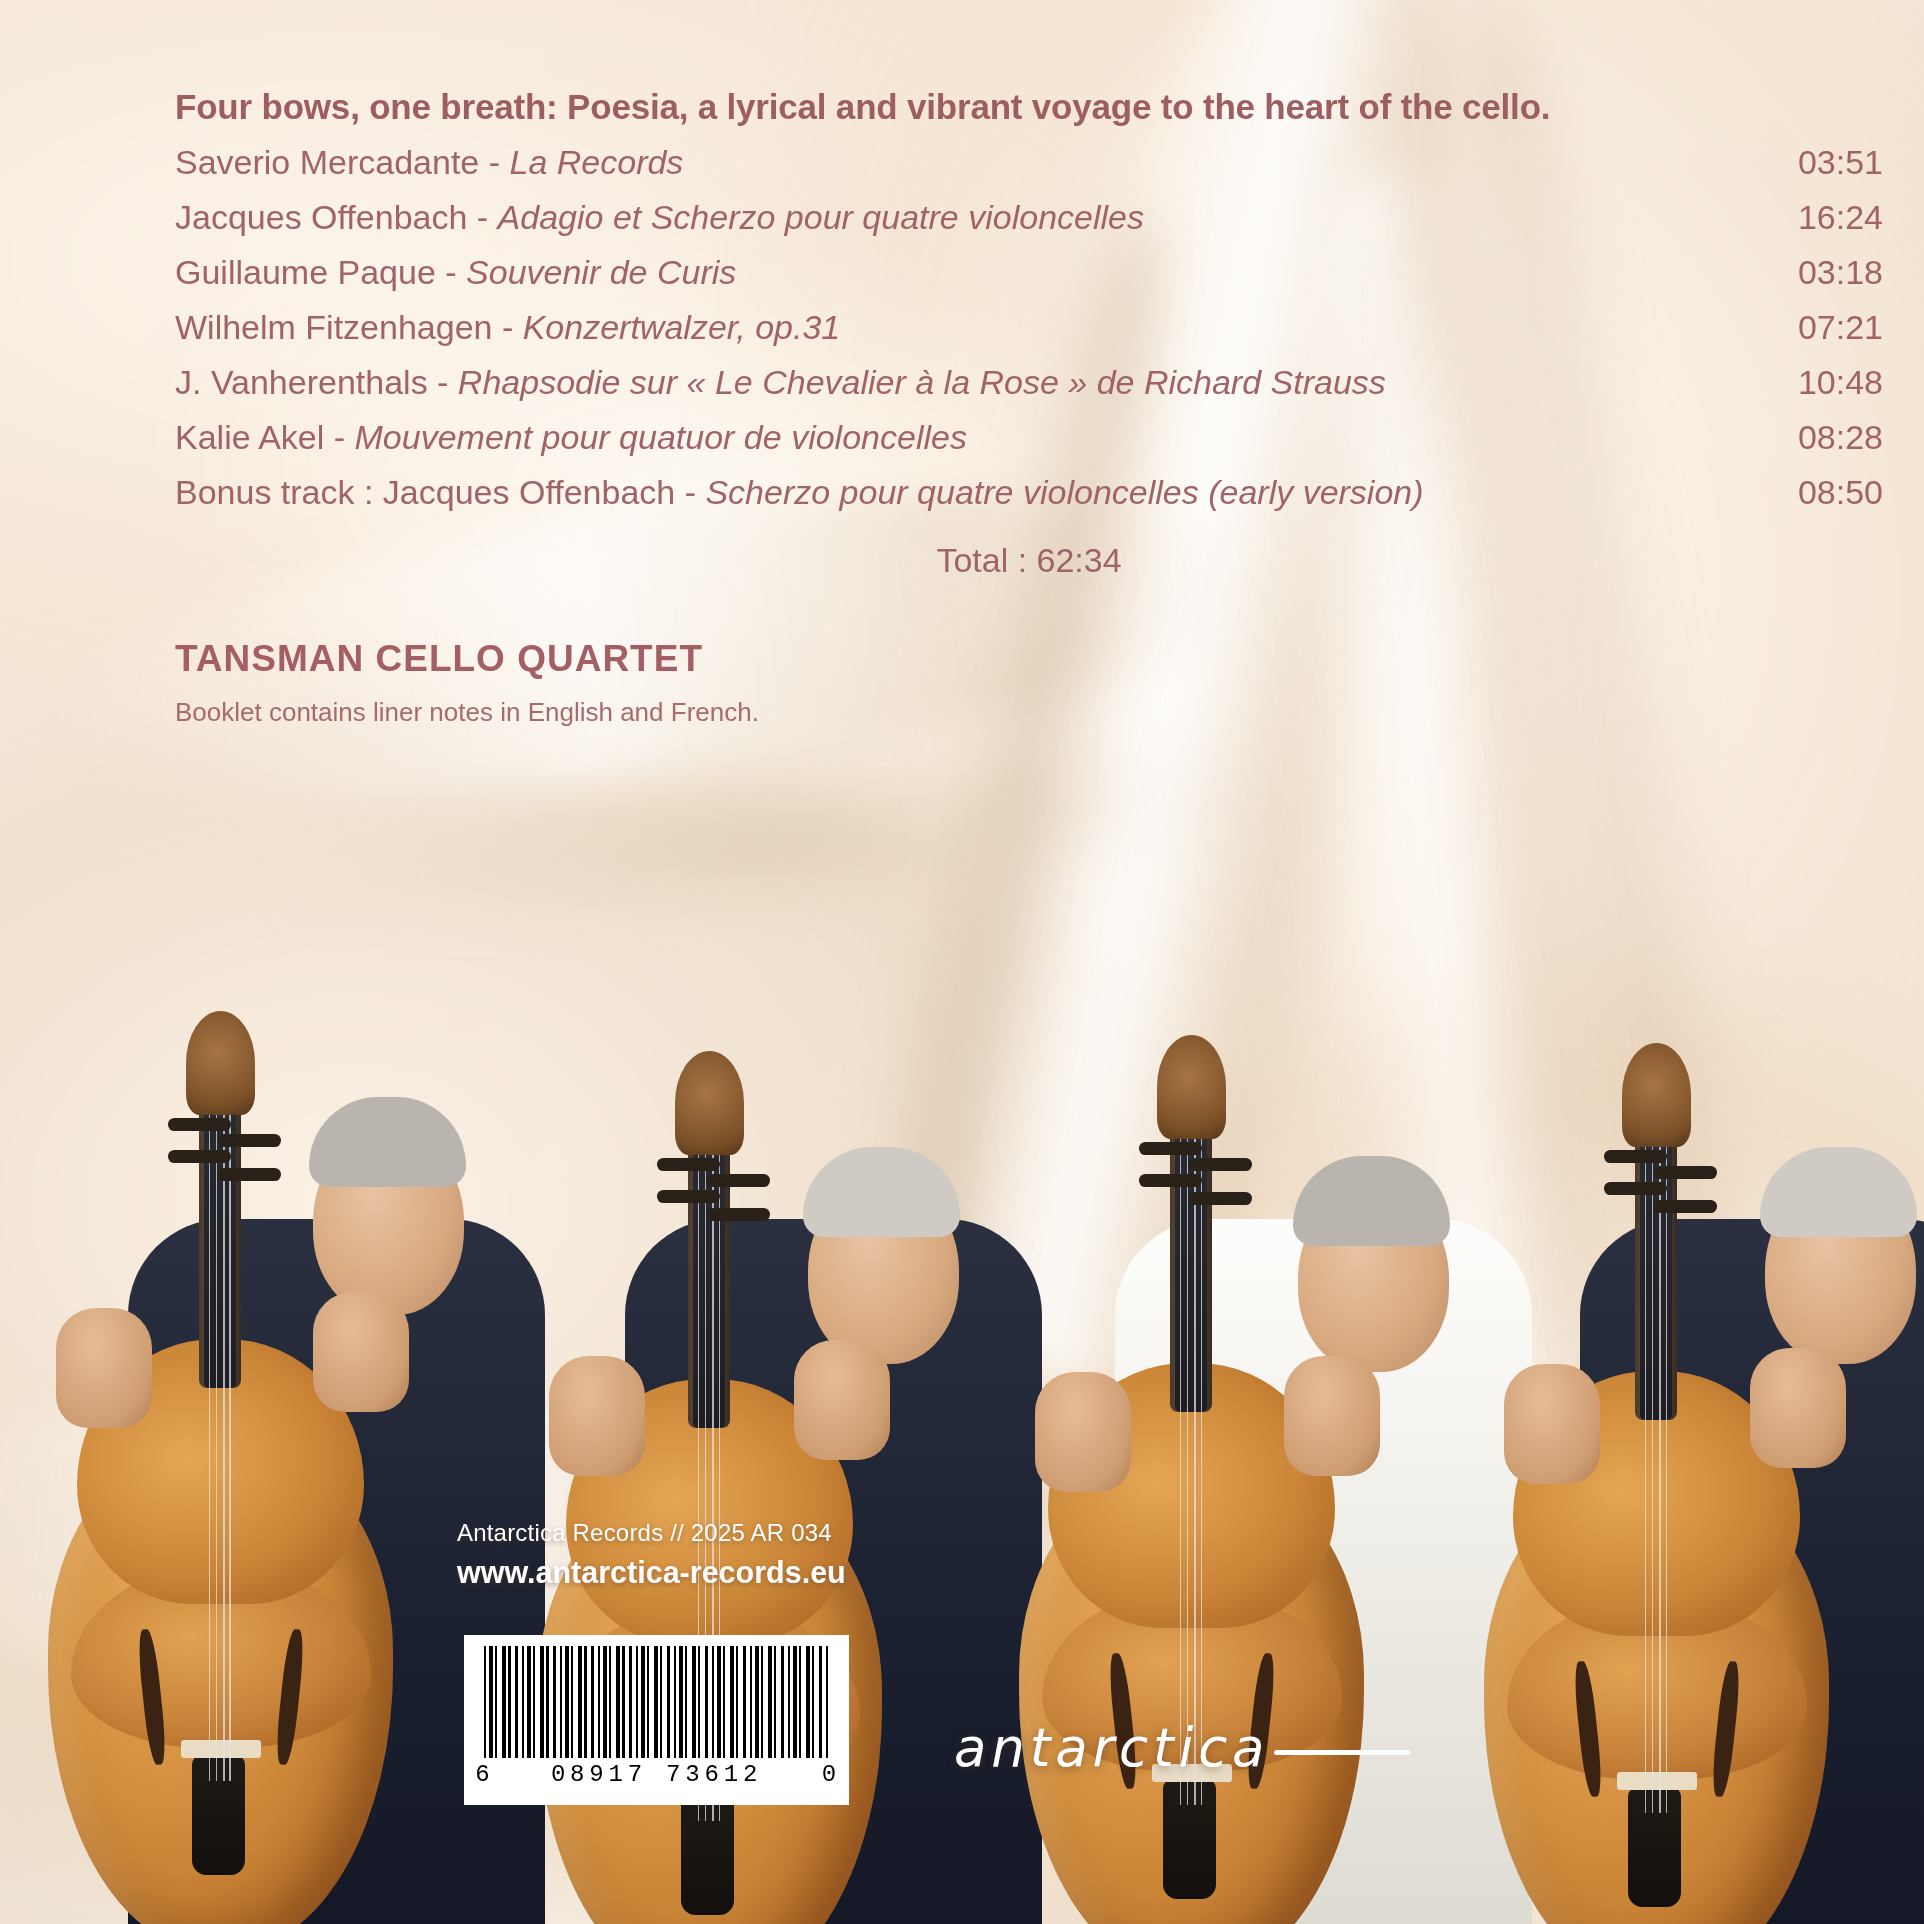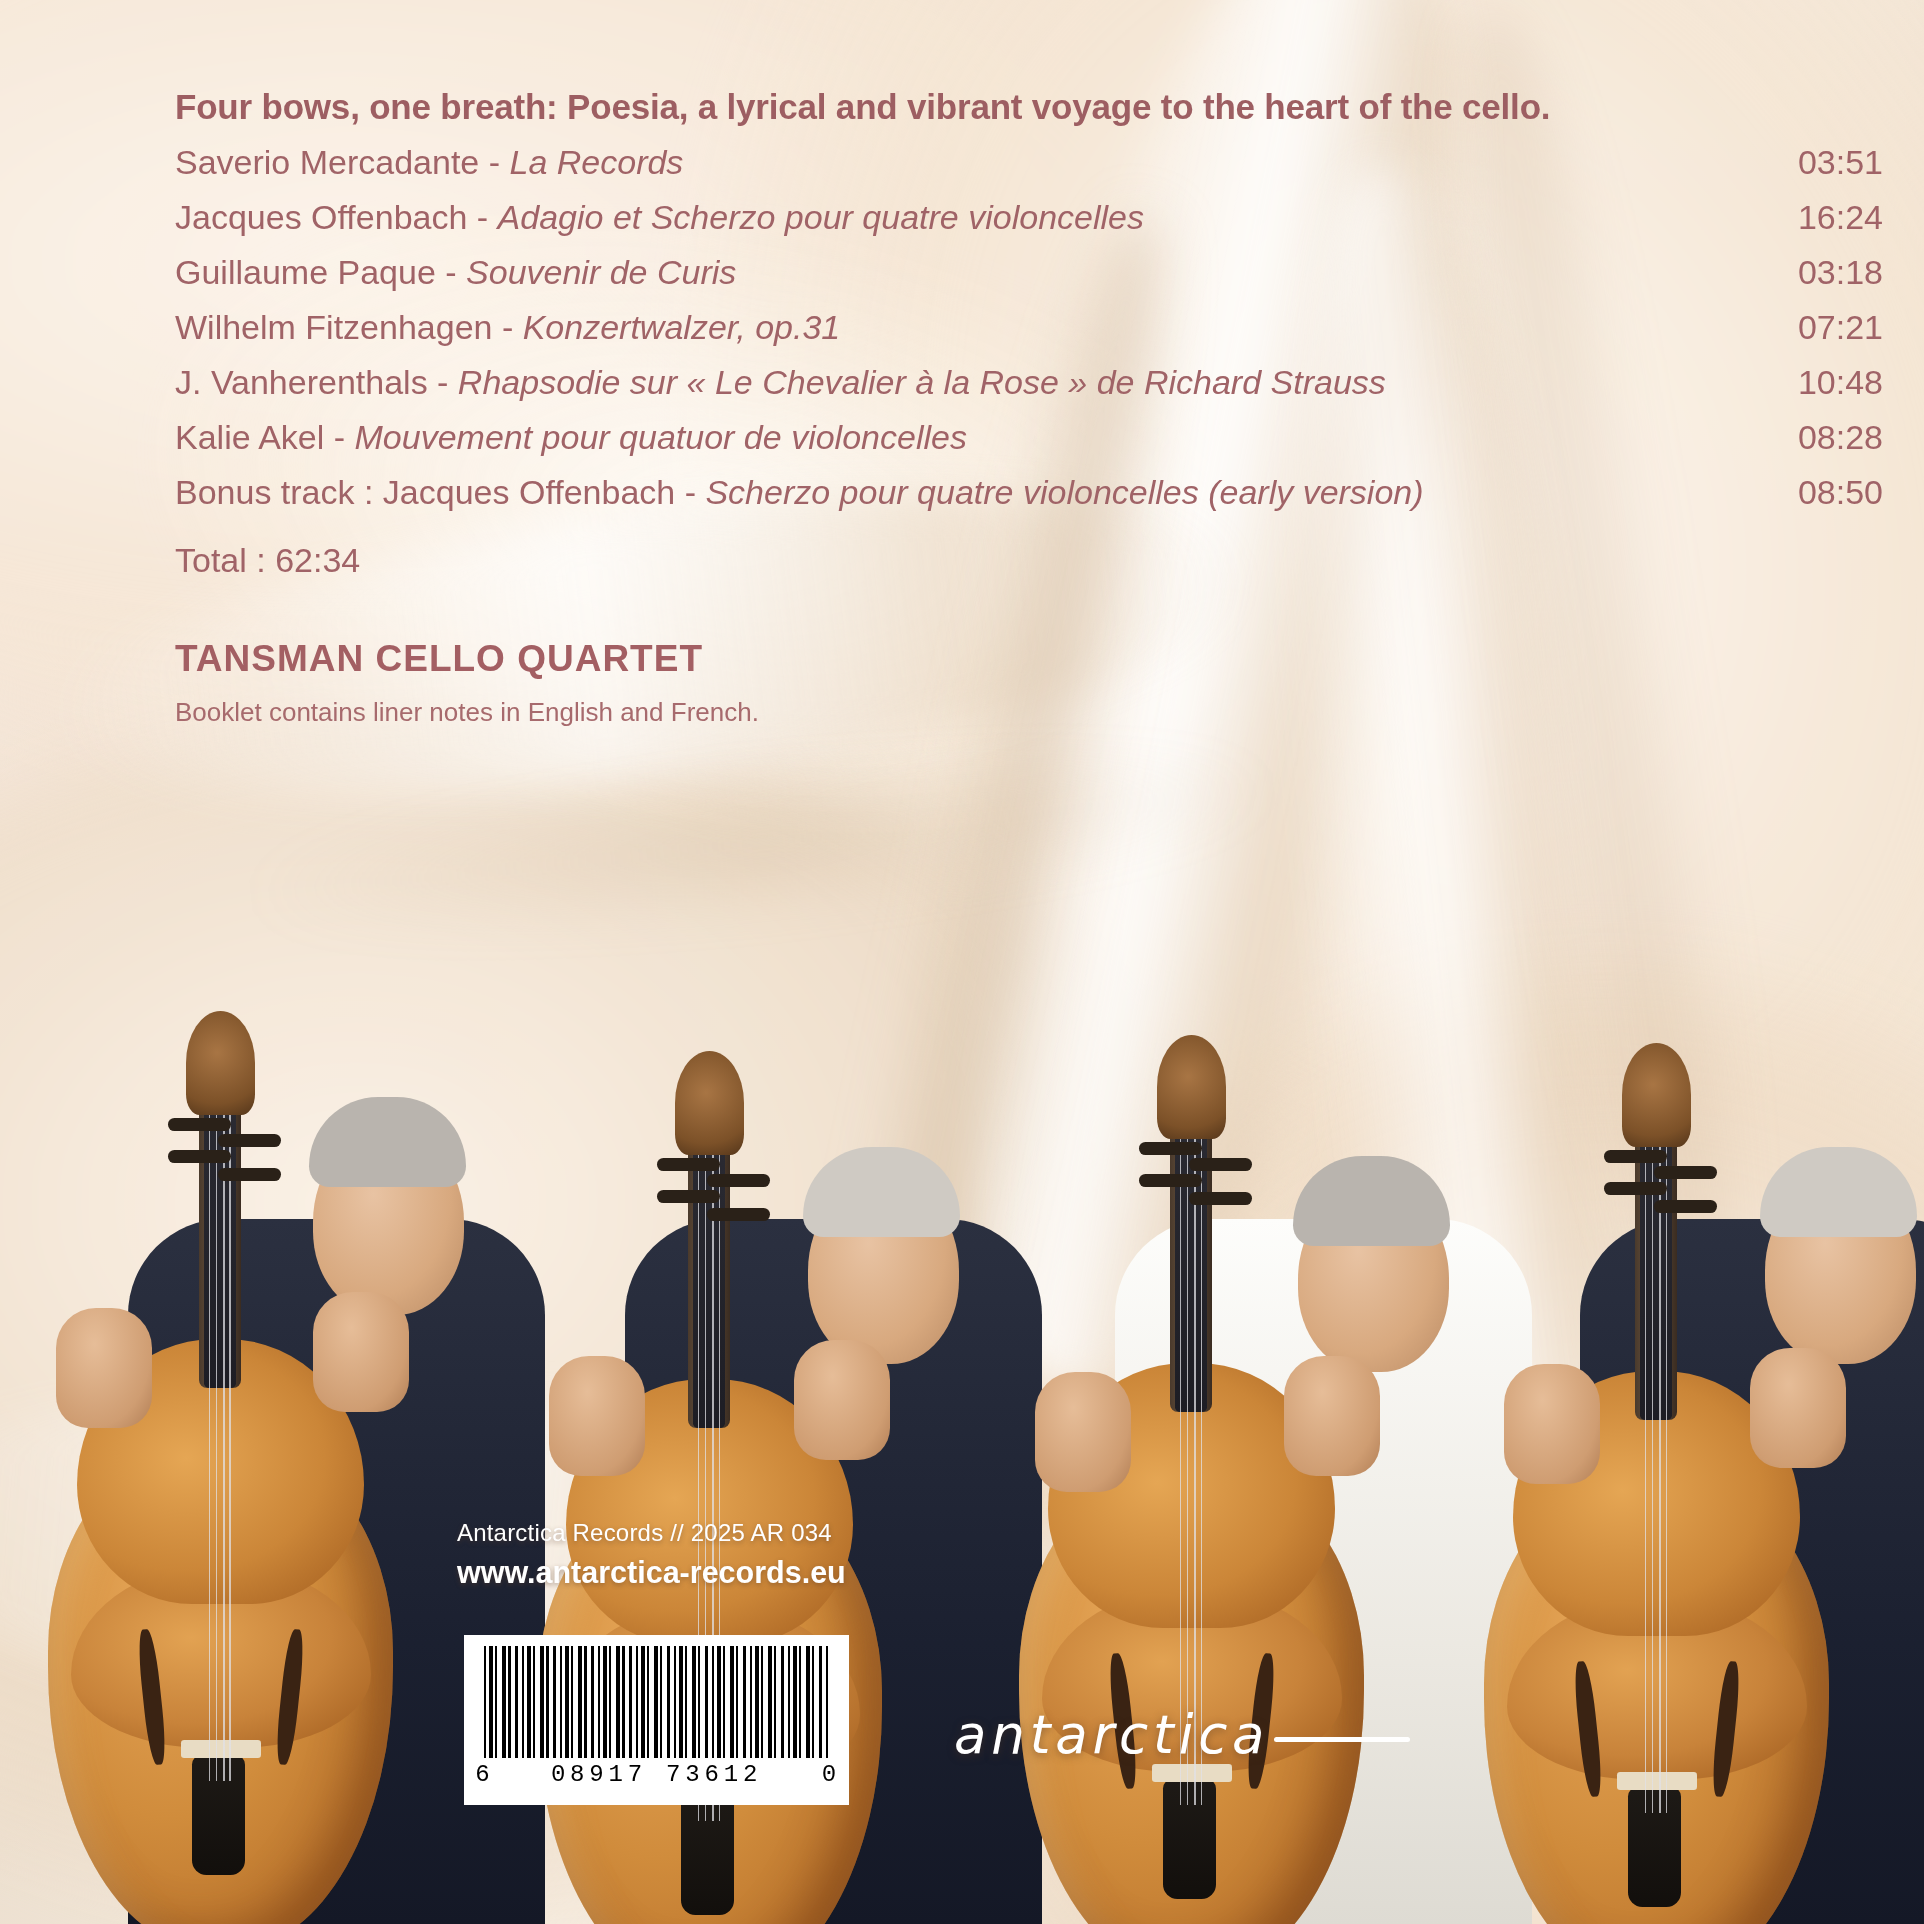--- a/index.html
+++ b/index.html
@@ -95,21 +95,21 @@
     flex: 0 1 auto;
     white-space: nowrap;
   }
   .track .label .work { font-style: italic; }
   .track .dur {
     margin-left: auto;
     padding-left: 32px;
     white-space: nowrap;
   }
   .total {
-    text-align: left;
+    text-align: center;
     font-size: 34px;
     margin-top: 32px;
     color: #a06367;
   }
   .ensemble {
     margin-top: 58px;
     font-size: 37px;
     font-weight: bold;
     letter-spacing: 1px;
     color: #a35f63;
@@ -329,21 +329,21 @@
     font-family: "Liberation Mono", monospace;
     font-size: 24px;
     color: #000;
     padding: 3.2px 3.2px 0 3.2px;
     letter-spacing: 1.6px;
   }
   .barcode-digits .mid { letter-spacing: 4.8px; }
   .logo {
     position: absolute;
     left: 954px;
-    bottom: 160px;
+    bottom: 147px;
     color: #ffffff;
     font-family: "DejaVu Sans", sans-serif;
     font-size: 53px;
     letter-spacing: 4.8px;
     font-style: italic;
     text-shadow: 0 2.4px 8px rgba(80,50,30,.5);
   }
   .logo .tail {
     display: inline-block;
     width: 136px;

